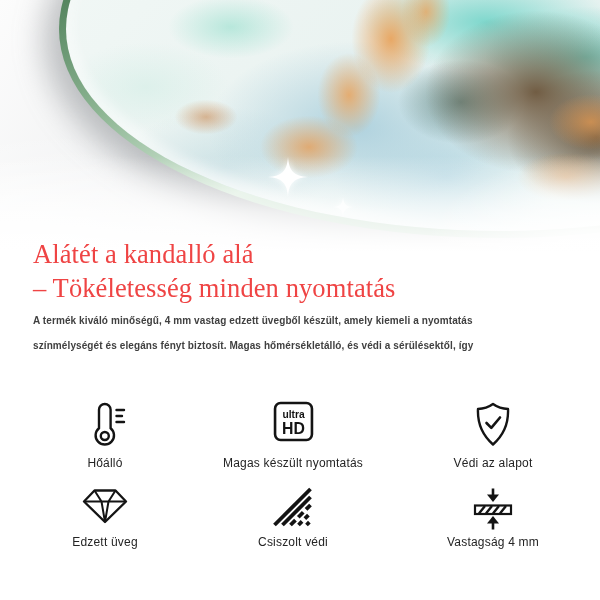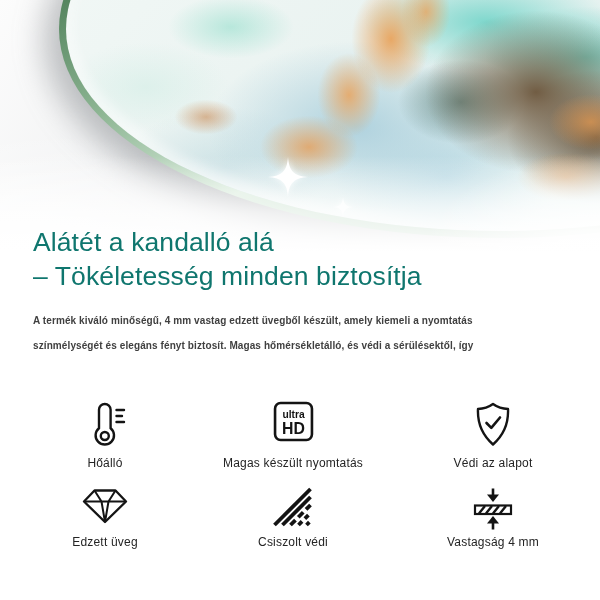--- a/index.html
+++ b/index.html
@@ -45,23 +45,23 @@
   }
   .sparkle { position:absolute; z-index:4; filter:drop-shadow(0 0 3px rgba(255,255,255,0.95)); }
   .sparkle.s1 { left:268px; top:157px; width:40px; height:40px; }
   .sparkle.s2 { left:333px; top:197px; width:20px; height:20px; opacity:0.8; }
   .hero-fade { position:absolute; left:0; top:0; width:600px; height:300px; z-index:5;
     background:
       radial-gradient(240px 140px at 100% 86%, rgba(255,255,255,0.85) 20%, rgba(255,255,255,0) 75%),
       linear-gradient(to bottom, rgba(255,255,255,0) 0%, rgba(255,255,255,0) 52%, rgba(255,255,255,0.72) 71%, #ffffff 84%);
   }
   
-  .title { position:absolute; left:33px; top:225px; z-index:10;
-    font-family:Liberation Sans, sans-serif; font-weight:400;
-    font-size:26.5px; line-height:34px; color:#0f766e; letter-spacing:0.1px; }
+  .title { position:absolute; left:33px; top:237px; z-index:10;
+    font-family:Liberation Serif, serif; font-weight:400;
+    font-size:26.5px; line-height:34px; color:#ef4444; letter-spacing:0.1px; }
   .title .t-line { display:block; }
   .desc { position:absolute; left:33px; top:308px; width:545px; z-index:10;
     font-size:10px; line-height:25.2px; color:#404040; letter-spacing:0.1px;font-weight:bold; }
   .desc .d-line { display:block; white-space:nowrap; }
   
   .features { position:absolute; left:0; top:0; width:600px; height:600px; z-index:10; pointer-events:none; }
   .cell { position:absolute; width:230px; transform:translateX(-50%); text-align:center; }
   .c1 { left:105px; } .c2 { left:293px; } .c3 { left:493px; }
   .r1 { top:401px; } .r2 { top:487px; }
   .ic { display:flex; align-items:flex-start; justify-content:center; }
@@ -83,21 +83,21 @@
       <path d="M20 0 C21 14 26 19 40 20 C26 21 21 26 20 40 C19 26 14 21 0 20 C14 19 19 14 20 0 Z" fill="#ffffff"></path>
     </svg>
     <svg class="sparkle s2" viewBox="0 0 40 40">
       <path d="M20 0 C21 14 26 19 40 20 C26 21 21 26 20 40 C19 26 14 21 0 20 C14 19 19 14 20 0 Z" fill="#ffffff"></path>
     </svg>
     <div class="hero-fade"></div>
   </div>
 
   <h1 class="title">
     <span class="t-line">Alátét a kandalló alá</span>
-    <span class="t-line">– Tökéletesség minden biztosítja</span>
+    <span class="t-line">– Tökéletesség minden nyomtatás</span>
   </h1>
 
   <p class="desc">
     <span class="d-line">A termék kiváló minőségű, 4 mm vastag edzett üvegből készült, amely kiemeli a nyomtatás</span>
     <span class="d-line">színmélységét és elegáns fényt biztosít. Magas hőmérsékletálló, és védi a sérülésektől, így</span>
   </p>
 
   <div class="features">
 
     <div class="cell c1 r1">

